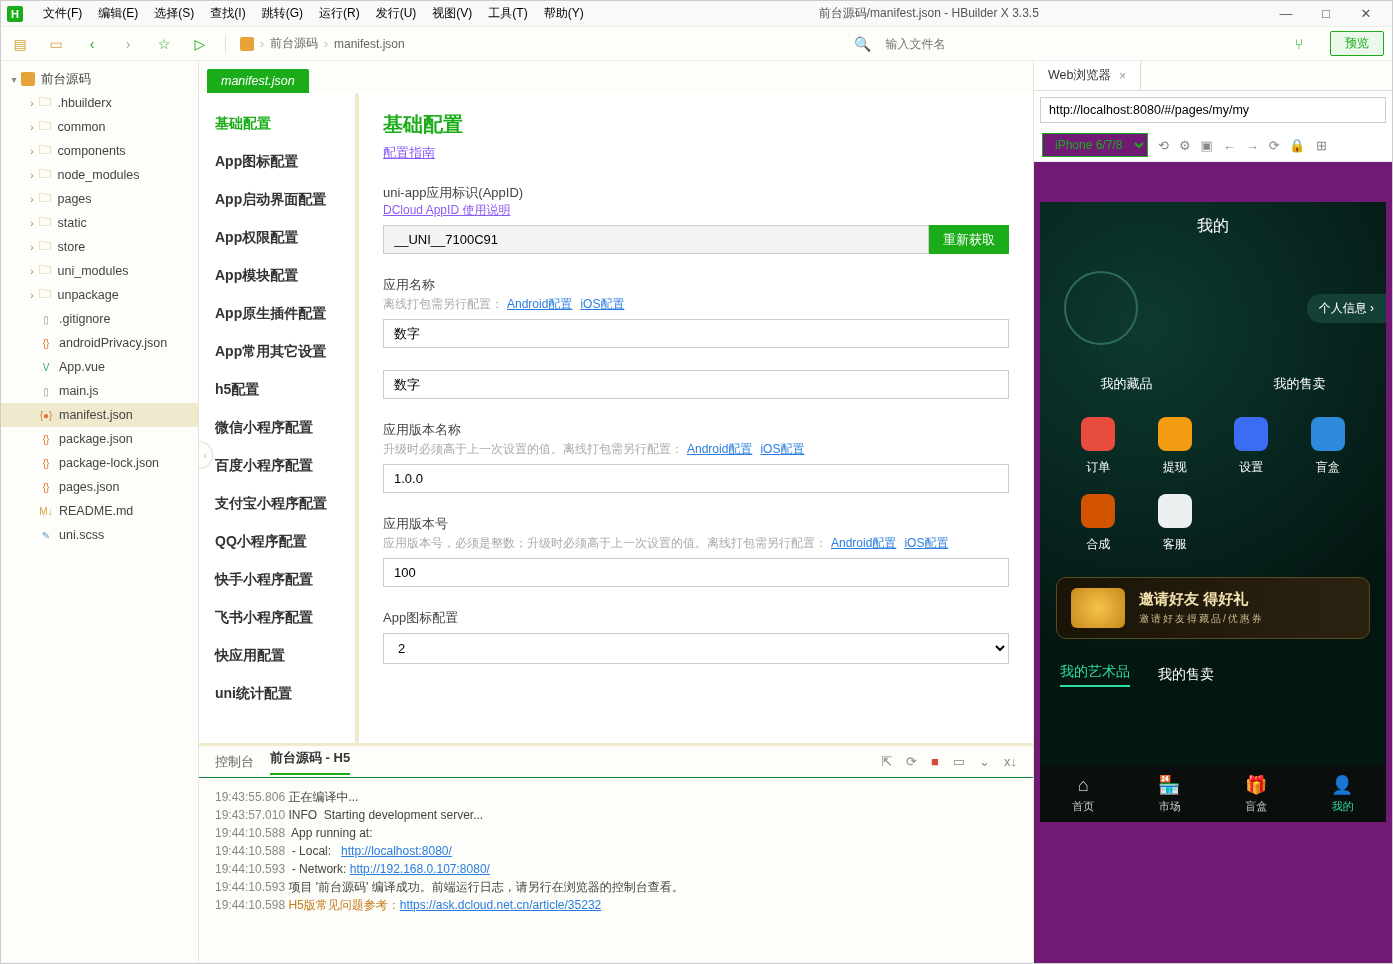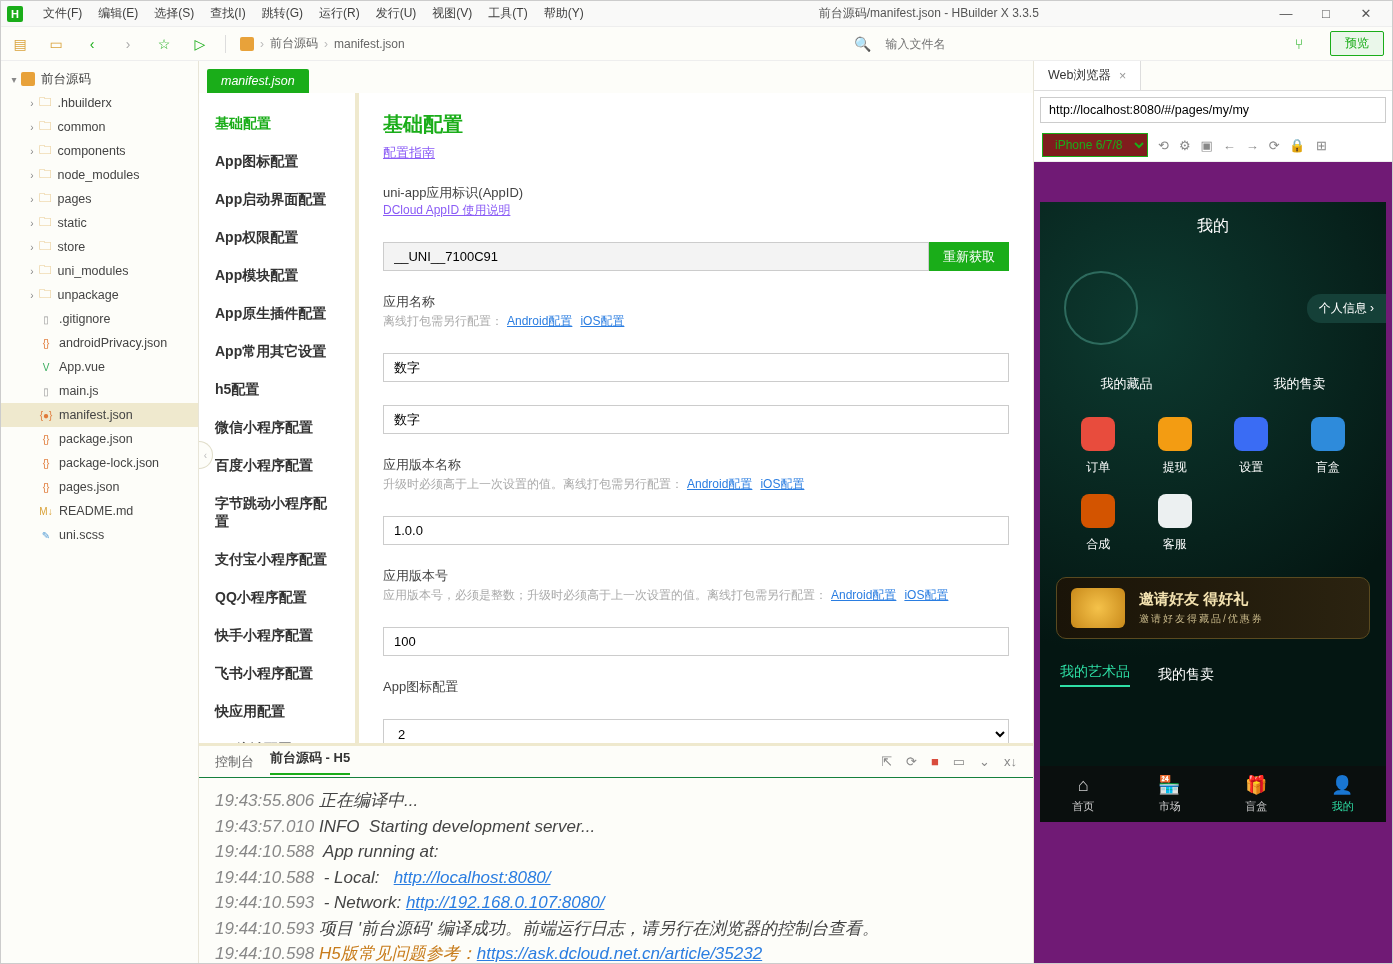--- a/index.html
+++ b/index.html
@@ -1,21 +1,21 @@
 <!DOCTYPE html>
 <html><head>
 <meta charset="utf-8">
 <style>
 *{box-sizing:border-box;margin:0;padding:0;font-family:"Microsoft YaHei",Arial,sans-serif;}
 body{font-size:13px;color:#333;background:#fff;overflow:hidden;}
 .window{display:flex;flex-direction:column;height:964px;width:1393px;border:1px solid #ccc;}
 
 .titlebar{height:26px;background:#f9f9f8;display:flex;align-items:center;padding:0 6px;border-bottom:1px solid #eee;}
 .titlebar .logo{width:16px;height:16px;background:#1aad19;color:#fff;font-weight:bold;font-size:11px;display:flex;align-items:center;justify-content:center;border-radius:2px;margin-right:12px;}
-.titlebar .menu-item{padding:0 8px;font-size:12px;color:#404040;cursor:pointer;}
+.titlebar .menu-item{padding:0 8px;font-size:12px;color:#000000;cursor:pointer;}
 .titlebar .title{flex:1;text-align:center;font-size:12px;color:#555;}
 .titlebar .win-btn{width:40px;text-align:center;font-size:13px;color:#555;cursor:pointer;}
 
 .toolbar{height:34px;background:#fdfdf9;display:flex;align-items:center;padding:0 8px;border-bottom:1px solid #eee;gap:14px;}
 .toolbar .tb-icon{width:22px;text-align:center;color:#1aad19;font-size:14px;cursor:pointer;}
 .toolbar .tb-icon.gray{color:#aaa;}
 .toolbar .sep{width:1px;height:18px;background:#ddd;}
 .toolbar .breadcrumb{display:flex;align-items:center;gap:6px;font-size:12px;color:#666;}
 .toolbar .breadcrumb .bc-icon{width:14px;height:14px;background:#e8a23a;border-radius:2px;}
 .toolbar .search-box{flex:1;display:flex;align-items:center;margin-left:auto;max-width:420px;}
@@ -40,42 +40,42 @@
 .manifest-nav{width:160px;border-right:4px solid #efe9ce;overflow:auto;padding:12px 0;}
 .manifest-nav .nav-item{padding:10px 16px;font-size:14px;font-weight:bold;color:#333;cursor:pointer;}
 .manifest-nav .nav-item.active{color:#1aad19;}
 .manifest-form{flex:1;overflow:auto;padding:18px 24px;}
 .manifest-form h2{color:#1aad19;font-size:20px;margin-bottom:6px;}
 .manifest-form .guide-link{color:#8b5cf6;font-size:13px;text-decoration:underline;cursor:pointer;}
 .field-group{margin-top:22px;}
 .field-label{font-size:13px;color:#444;}
 .field-sub{font-size:12px;color:#aaa;margin-top:2px;}
 .field-sub a{color:#2a7de1;text-decoration:underline;margin:0 4px;}
-.field-row{display:flex;margin-top:23px;}
+.field-row{display:flex;margin-top:6px;}
 .field-row input,.field-row select{flex:1;border:1px solid #ccc;padding:6px 10px;font-size:13px;background:#fff;}
 .field-row input[readonly]{background:#f3f3f3;}
 .field-row .btn{background:#1aad19;color:#fff;border:none;padding:0 14px;font-size:13px;cursor:pointer;}
 
 .console-wrap{height:220px;border-top:3px solid #efe9ce;display:flex;flex-direction:column;background:#fdfdf9;}
 .console-tabs{height:32px;display:flex;align-items:center;padding:0 16px;gap:16px;border-bottom:1px solid #15803d;}
 .console-tabs .ct{font-size:13px;color:#666;cursor:pointer;}
 .console-tabs .ct.active{color:#333;font-weight:bold;border-bottom:2px solid #1aad19;padding-bottom:6px;}
 .console-tabs .ct-icons{margin-left:auto;display:flex;gap:14px;color:#888;}
-.console-out{flex:1;overflow:auto;padding:10px 16px;font-family:Consolas,monospace;font-size:17px;line-height:1.5;color:#444;white-space:pre;font-style:italic;}
+.console-out{flex:1;overflow:auto;padding:10px 16px;font-family:Consolas,monospace;font-size:12px;line-height:1.5;color:#444;white-space:pre;}
 .console-out .ts{color:#888;}
 .console-out a{color:#2a7de1;text-decoration:underline;}
 .console-out .warn{color:#c77b1a;}
 
 .browser-panel{width:358px;display:flex;flex-direction:column;background:#fff;}
 .bp-tab{height:30px;display:flex;align-items:center;border-bottom:1px solid #ddd;background:#fdfdf9;}
 .bp-tab .bpt{padding:0 14px;height:100%;display:flex;align-items:center;gap:8px;border-right:1px solid #ddd;font-size:12.5px;background:#fff;}
 .bp-url{padding:6px;}
 .bp-url input{width:100%;border:1px solid #ccc;padding:5px 8px;font-size:12.5px;}
 .bp-tools{display:flex;align-items:center;padding:4px 8px;gap:10px;border-bottom:1px solid #eee;}
-.bp-tools select{border:1px solid #1aad19;color:#1aad19;padding:3px 8px;font-size:12px;background:#7f1d1d;}
+.bp-tools select{border:1px solid #1aad19;color:#1aad19;padding:3px 8px;font-size:12px;background:#701a75;}
 .bp-tools .bi{color:#888;font-size:13px;cursor:pointer;}
 .device{flex:1;background:#701a75;display:flex;justify-content:center;padding-top:40px;}
 .phone{width:346px;height:620px;background:#061f1a;background-image:radial-gradient(circle at 30% 20%,#0d3a30 0,#041612 60%);position:relative;color:#fff;font-size:13px;overflow:hidden;}
 .phone .ph-title{text-align:center;padding:14px 0;font-size:16px;}
 .phone .badge{position:absolute;right:0;top:92px;background:#154038;padding:6px 12px;border-radius:14px 0 0 14px;font-size:12px;}
 .phone .avatar{width:74px;height:74px;border:2px solid #2e6b5e;border-radius:50%;margin:20px 0 0 24px;}
 .phone .two-col{display:flex;justify-content:space-around;margin-top:30px;font-size:13px;}
 .phone .grid{display:grid;grid-template-columns:repeat(4,1fr);gap:18px 0;padding:24px 20px 10px;text-align:center;}
 .phone .gi .ic{width:34px;height:34px;border-radius:8px;margin:0 auto 8px;}
 .phone .gi .lbl{font-size:12px;}
@@ -249,21 +249,20 @@
             <div class="nav-item active">基础配置</div>
             <div class="nav-item">App图标配置</div>
             <div class="nav-item">App启动界面配置</div>
             <div class="nav-item">App权限配置</div>
             <div class="nav-item">App模块配置</div>
             <div class="nav-item">App原生插件配置</div>
             <div class="nav-item">App常用其它设置</div>
             <div class="nav-item">h5配置</div>
             <div class="nav-item">微信小程序配置</div>
             <div class="nav-item">百度小程序配置</div>
-            <div class="nav-item">字节跳动小程序配置</div>
             <div class="nav-item">支付宝小程序配置</div>
             <div class="nav-item">QQ小程序配置</div>
             <div class="nav-item">快手小程序配置</div>
             <div class="nav-item">飞书小程序配置</div>
             <div class="nav-item">快应用配置</div>
             <div class="nav-item">uni统计配置</div>
           </div>
         <div class="manifest-form">
           <h2>基础配置</h2>
           <span class="guide-link">配置指南</span>

